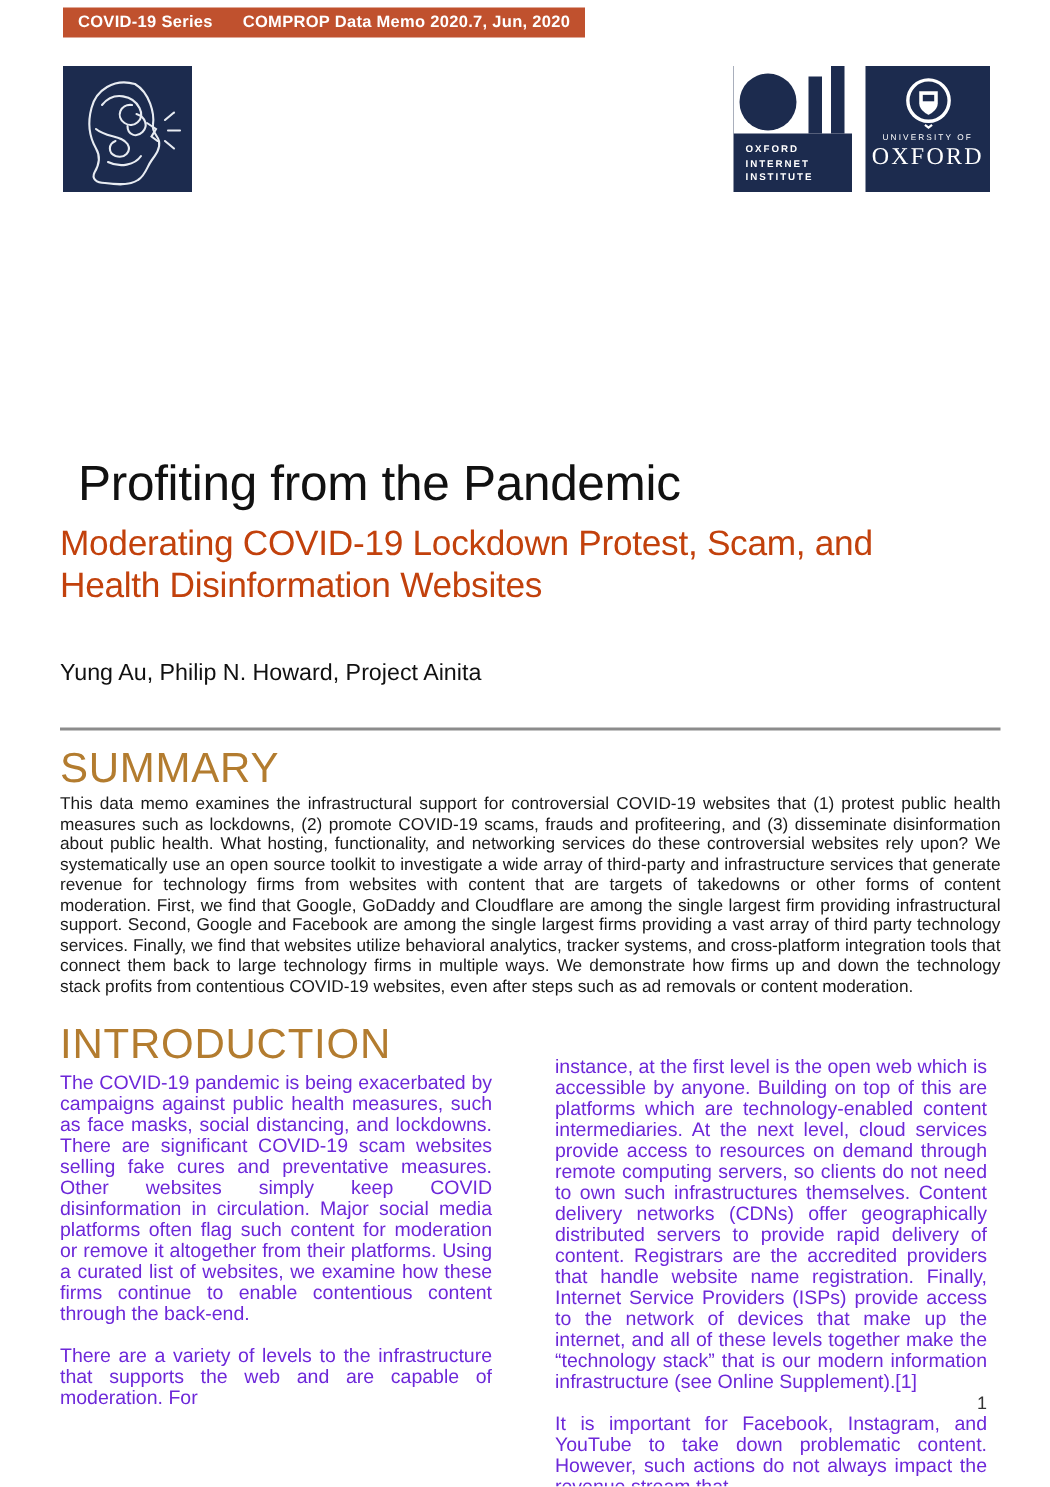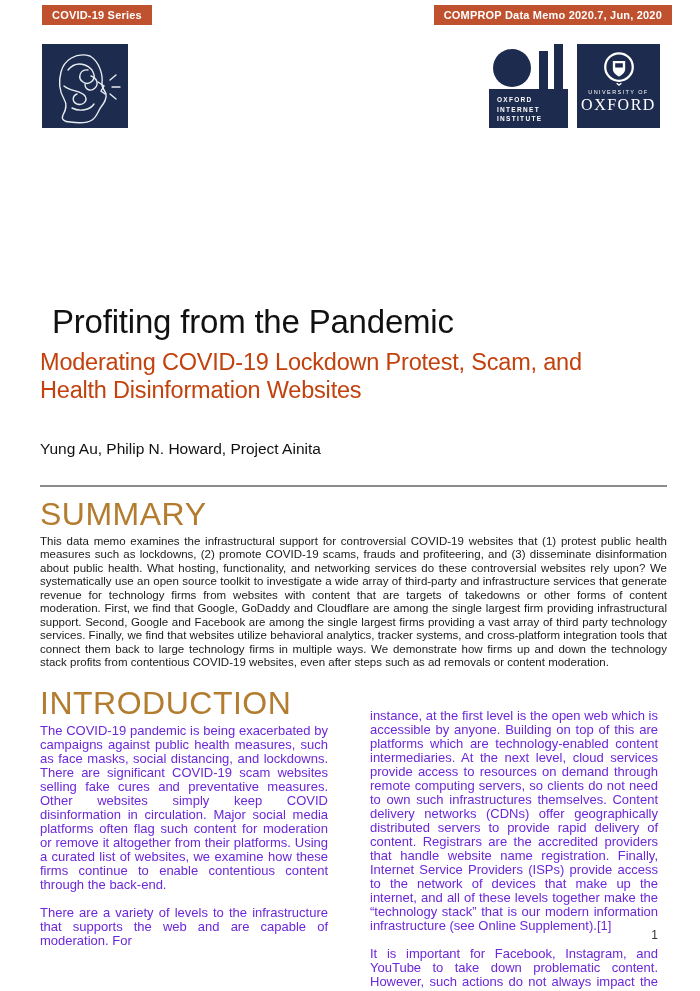--- a/index.html
+++ b/index.html
@@ -6,21 +6,21 @@
   .page{
     position:relative;
     width:700px;height:991px;
     background:#ffffff;
     font-family:"Liberation Sans", sans-serif;
     color:#1a1a1a;
     overflow:hidden;
   }
   
   .topbar{
-    display:flex;justify-content:space-between;align-items:flex-start;
+    display:flex;align-items:flex-start;
     padding:5px 28px 0 42px;
   }
   .badge{
     background:#c0512e;color:#ffffff;
     font-size:11px;font-weight:bold;
     padding:4px 10px 4px 10px;
     letter-spacing:0.2px;
     white-space:nowrap;
   }
   
@@ -57,21 +57,21 @@
     letter-spacing:-0.2px;line-height:1.1;
   }
   h2{
     margin:8px 0 0 0;
     font-size:23.5px;font-weight:400;color:#c2410c;
     line-height:1.2;max-width:600px;letter-spacing:-0.2px;
   }
   .authors{margin:35px 0 12px 0;font-size:15.5px;color:#111111;}
   hr.divider{border:none;border-top:2px solid #8c8c8c;margin:27px 0 10px 0;}
   h3.section{
-    font-size:32px;font-weight:400;letter-spacing:0.5px;
+    font-size:28px;font-weight:400;letter-spacing:0.5px;
     color:#b37c2f;margin:0 0 3px 0;line-height:1.1;
   }
   .summary-body{
     margin:2px 0 0 0;
     font-size:11.5px;line-height:13.5px;
     text-align:justify;color:#1a1a1a;
   }
   .columns{display:flex;gap:42px;margin-top:16px;}
   .col{width:288px;}
   .col p{

